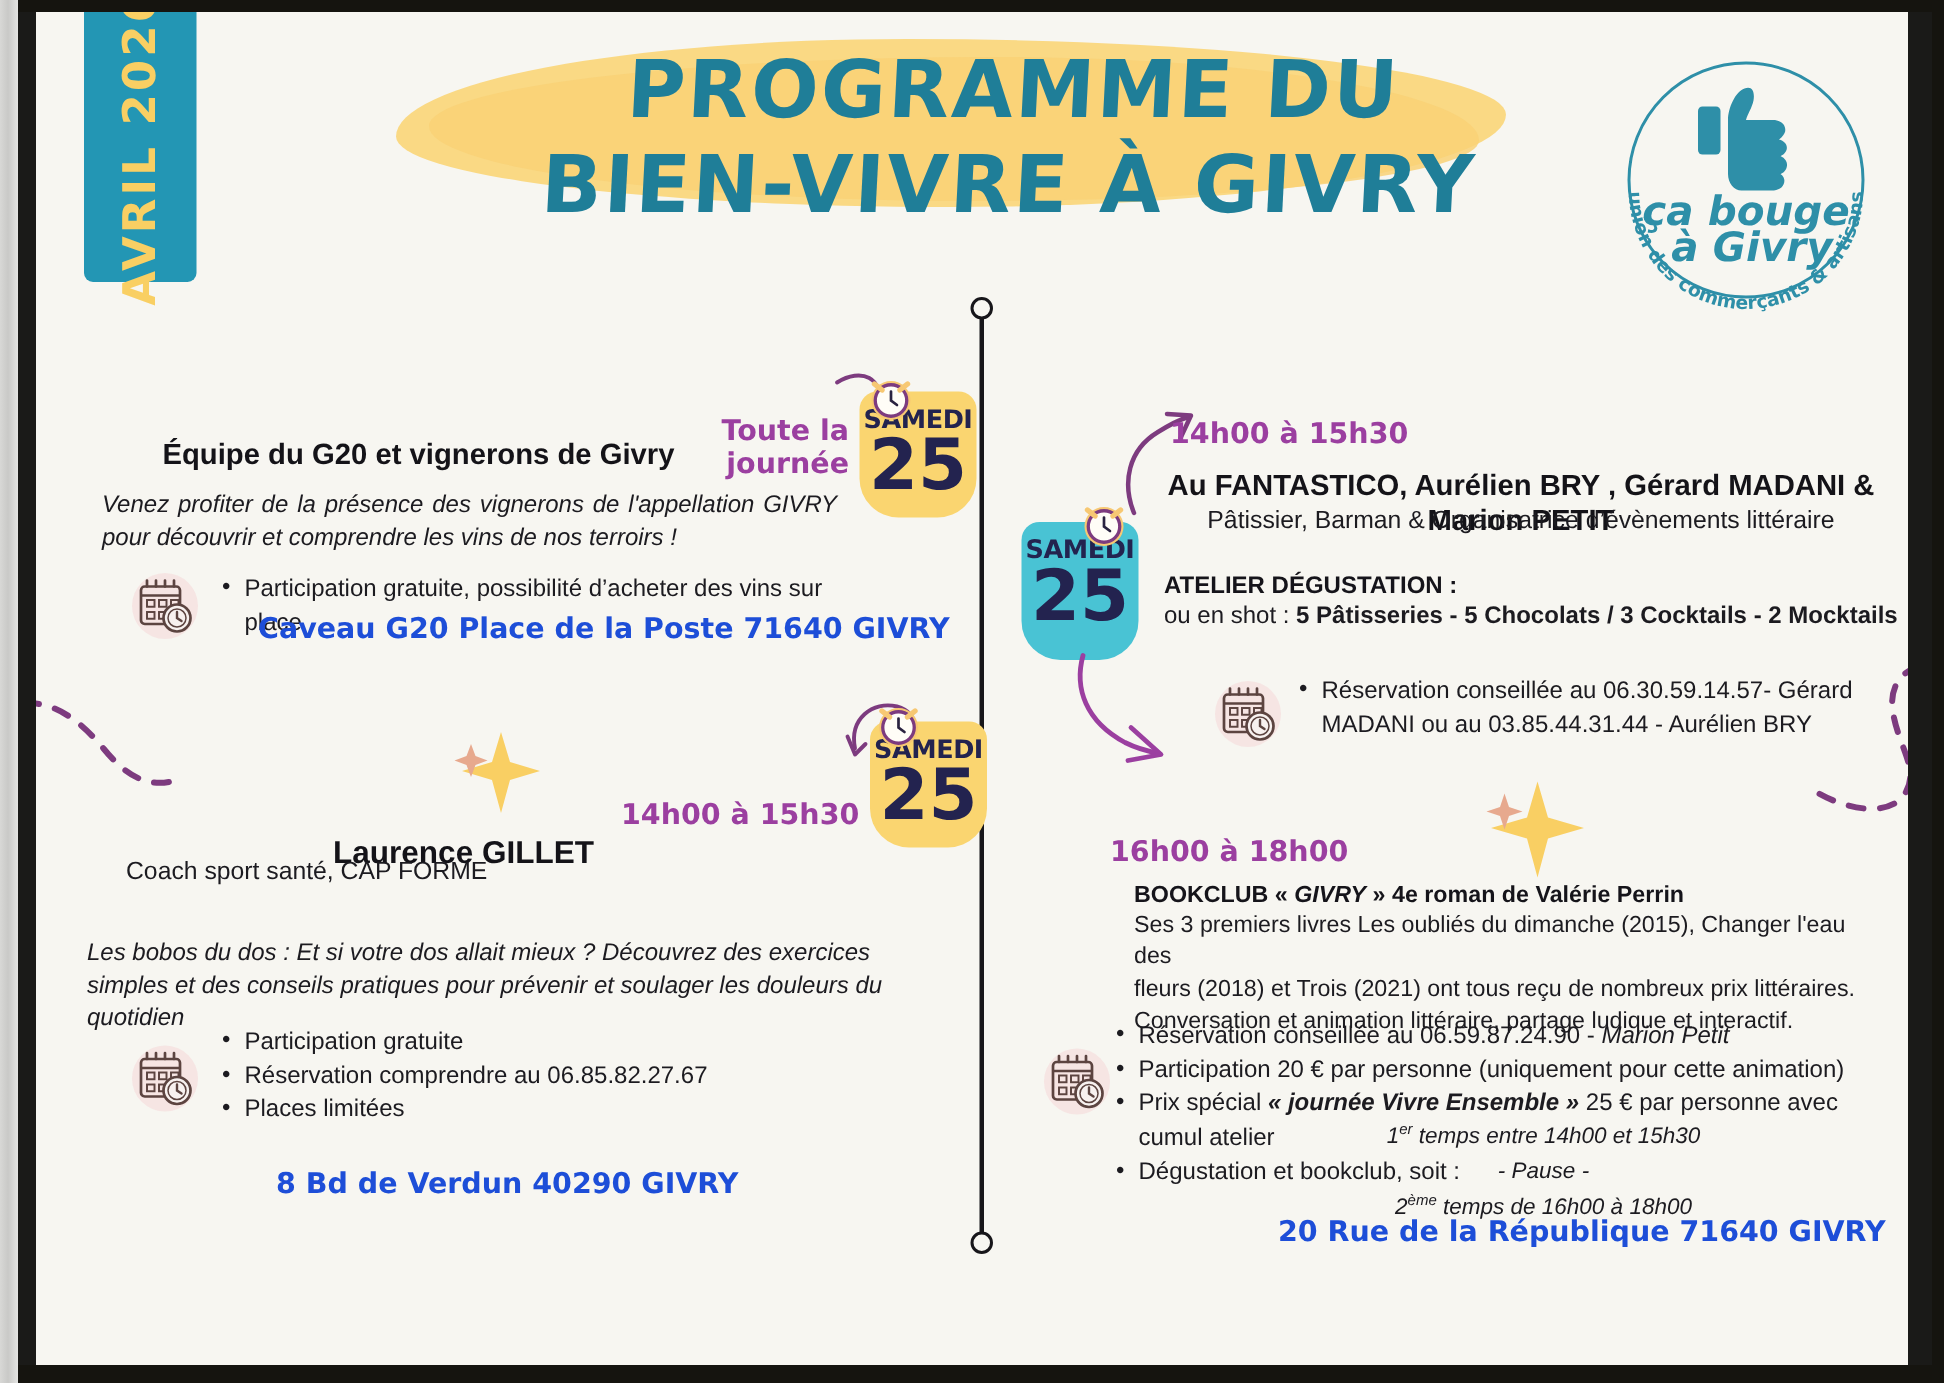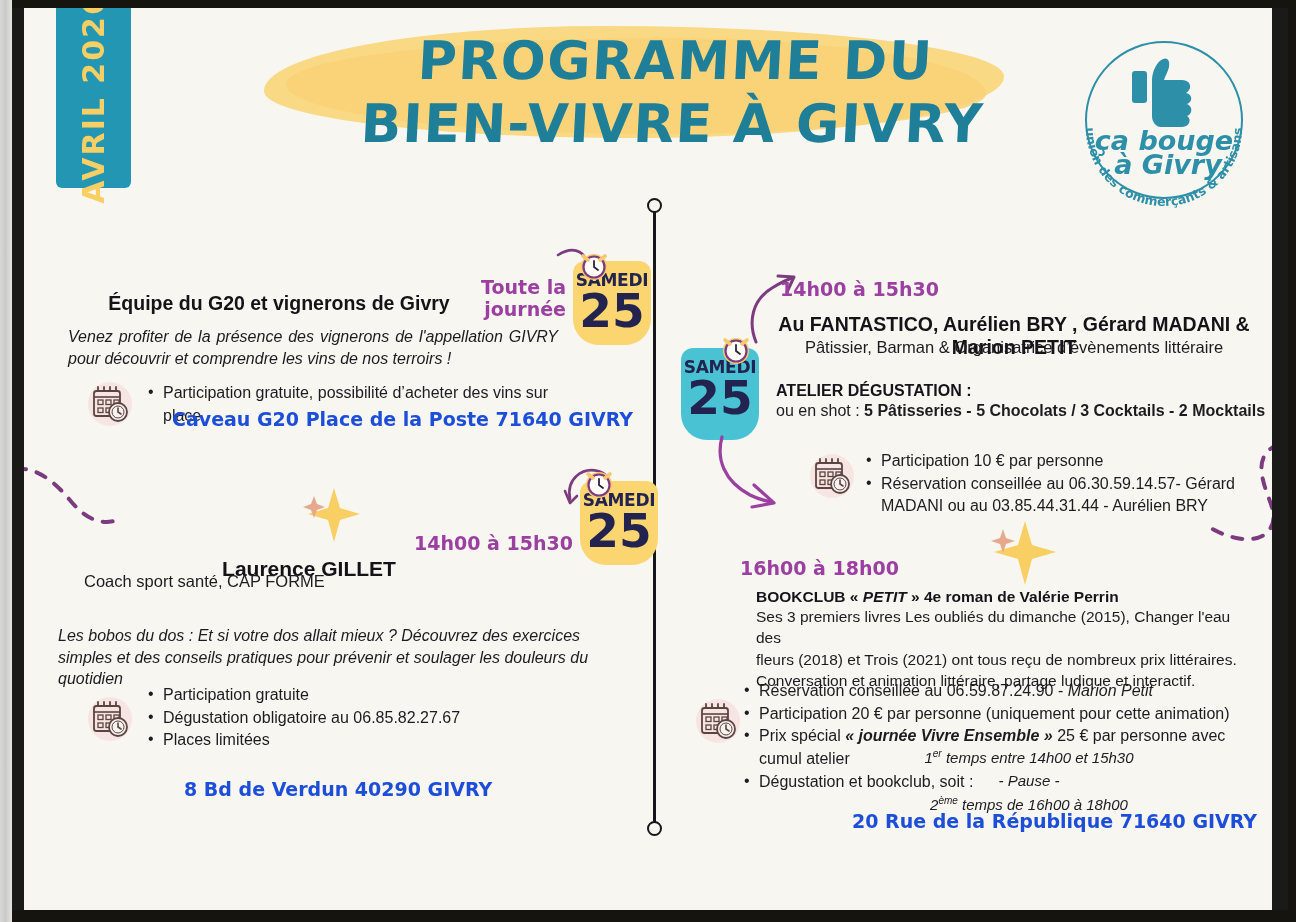--- a/index.html
+++ b/index.html
@@ -415,21 +415,21 @@
           <rect x="12" y="28" width="5" height="4.5" fill="none" stroke="#5c4440" stroke-width="1.3"></rect>
           <rect x="20" y="28" width="5" height="4.5" fill="none" stroke="#5c4440" stroke-width="1.3"></rect>
           <circle cx="32" cy="32" r="9" fill="#f7f1ef" stroke="#5c4440" stroke-width="1.8"></circle>
           <circle cx="32" cy="32" r="6" fill="none" stroke="#5c4440" stroke-width="1"></circle>
           <path d="M32,28 L32,32 L35,34" fill="none" stroke="#5c4440" stroke-width="1.6" stroke-linecap="round"></path>
         </svg>
       </div>
 
       <ul class="bullets" style="position:absolute; left:122px; top:676px; width:420px;">
         <li>Participation gratuite</li>
-        <li>Dégustation obligatoire au 06.85.82.27.67</li>
+        <li>Réservation comprendre au 06.85.82.27.67</li>
         <li>Places limitées</li>
       </ul>
 
       <div style="position:absolute; left:160px; top:770px;" class="t-addr">8 Bd de Verdun 40290 GIVRY</div>
     </div>
 
     <div>
       <div class="arrow" style="left:718px; top:258px;">
         <svg width="60" height="80" viewBox="0 0 60 80">
           <path d="M14,76 C6,56 10,34 30,22 C38,17 44,14 50,12" fill="none" stroke="#7d3b7f" stroke-width="3" stroke-linecap="round"></path>
@@ -482,30 +482,29 @@
           <rect x="28" y="20" width="5" height="4.5" fill="none" stroke="#5c4440" stroke-width="1.3"></rect>
           <rect x="12" y="28" width="5" height="4.5" fill="none" stroke="#5c4440" stroke-width="1.3"></rect>
           <rect x="20" y="28" width="5" height="4.5" fill="none" stroke="#5c4440" stroke-width="1.3"></rect>
           <circle cx="32" cy="32" r="9" fill="#f7f1ef" stroke="#5c4440" stroke-width="1.8"></circle>
           <circle cx="32" cy="32" r="6" fill="none" stroke="#5c4440" stroke-width="1"></circle>
           <path d="M32,28 L32,32 L35,34" fill="none" stroke="#5c4440" stroke-width="1.6" stroke-linecap="round"></path>
         </svg>
       </div>
 
       <ul class="bullets" style="position:absolute; left:840px; top:442px; width:400px;">
-        <li>Participation 10 € par personne</li>
         <li>Réservation conseillée au 06.30.59.14.57- Gérard MADANI ou au 03.85.44.31.44 - Aurélien BRY</li>
       </ul>
     </div>
 
     <div>
       <div style="position:absolute; left:716px; top:549px;" class="t-time">16h00 à 18h00</div>
 
       <div style="position:absolute; left:732px; top:580px; width:500px; font-size:15.5px; font-weight:bold; color:#15141a;">
-        <span>BOOKCLUB « </span><i>PETIT</i><span> » 4e roman de Valérie Perrin</span>
+        <span>BOOKCLUB « </span><i>GIVRY</i><span> » 4e roman de Valérie Perrin</span>
       </div>
 
       <div style="position:absolute; left:732px; top:598px; width:500px; font-size:15.5px; color:#1c1b20; line-height:1.38;">
         <div>Ses 3 premiers livres Les oubliés du dimanche (2015), Changer l'eau des</div>
         <div>fleurs (2018) et Trois  (2021) ont tous reçu de nombreux prix littéraires.</div>
         <div>Conversation et animation littéraire, partage ludique et interactif.</div>
       </div>
 
       <div class="calicon" style="left:666px; top:685px;">
         <div class="blob"></div>

